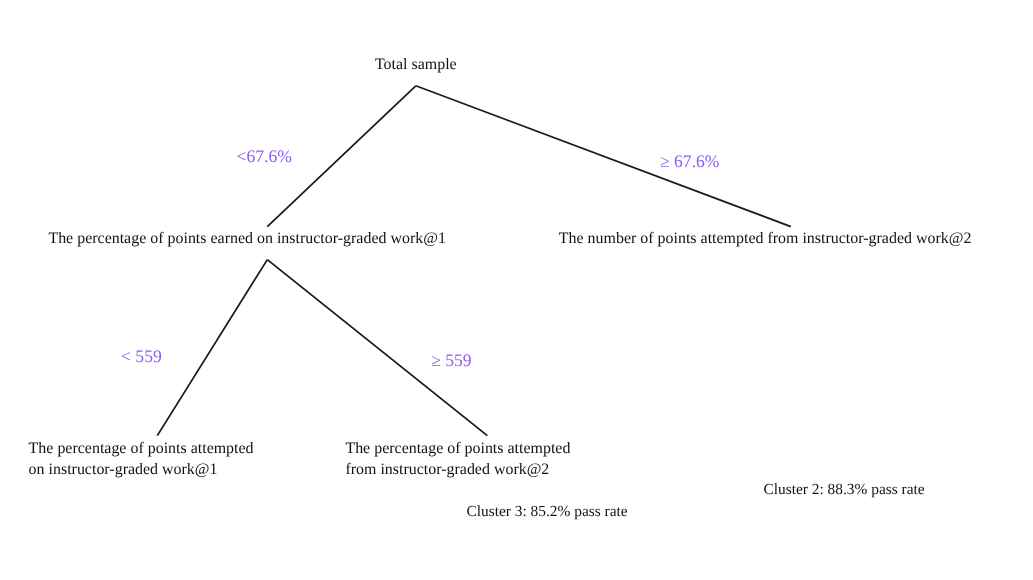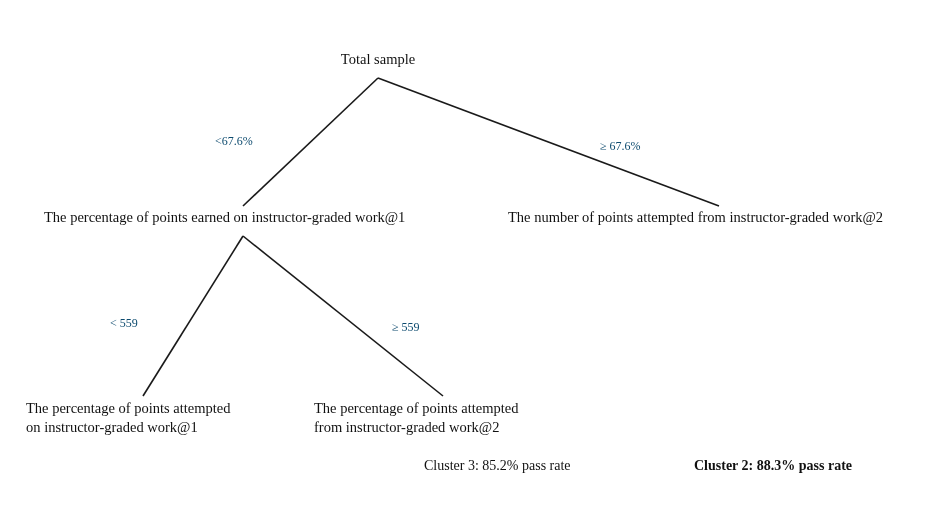--- a/index.html
+++ b/index.html
@@ -33,23 +33,23 @@
     line-height: 1.32;
     white-space: pre;
     color: #111111;
   }
   .node-text.centered {
     text-align: center;
     transform: translateX(-50%);
   }
   .edge-label {
     position: absolute;
-    font-size: 12px;
+    font-size: 16px;
     white-space: pre;
-    color: #0c4a6e;
+    color: #8b5cf6;
   }
   .cluster-label {
     position: absolute;
     font-size: 14px;
     white-space: pre;
     color: #111111;
   }
 </style>
 </head>
 <body>
@@ -77,15 +77,15 @@
 
   <div class="edge-label" style="left:392px; top:320px;text-align:right;">≥ 559</div>
 
   <div class="node-text" style="left:26px; top:399px;"><span>The percentage of points attempted</span><br><span>on instructor-graded work@1</span></div>
 
   <div class="node-text" style="left:314px; top:399px;"><span>The percentage of points attempted</span><br><span>from instructor-graded work@2</span></div>
 
 
   <div class="cluster-label" style="left:424px; top:458px;text-align:center;">Cluster 3: 85.2% pass rate</div>
 
-  <div class="cluster-label" style="left:694px; top:458px;font-weight:bold;">Cluster 2: 88.3% pass rate</div>
+  <div class="cluster-label" style="left:694px; top:438px;">Cluster 2: 88.3% pass rate</div>
 
 </div>
 
 </body></html>

